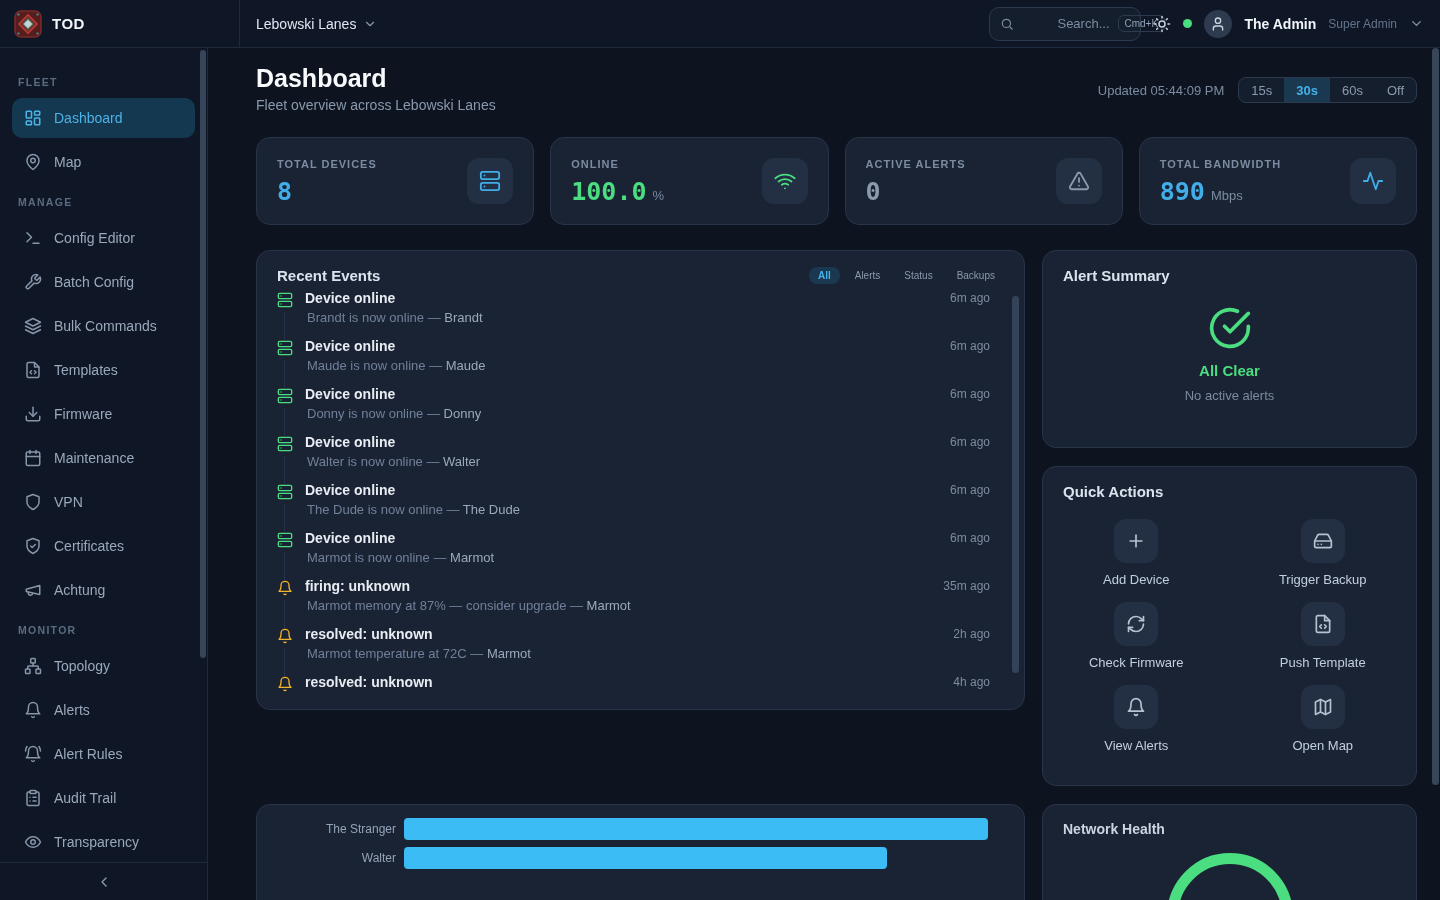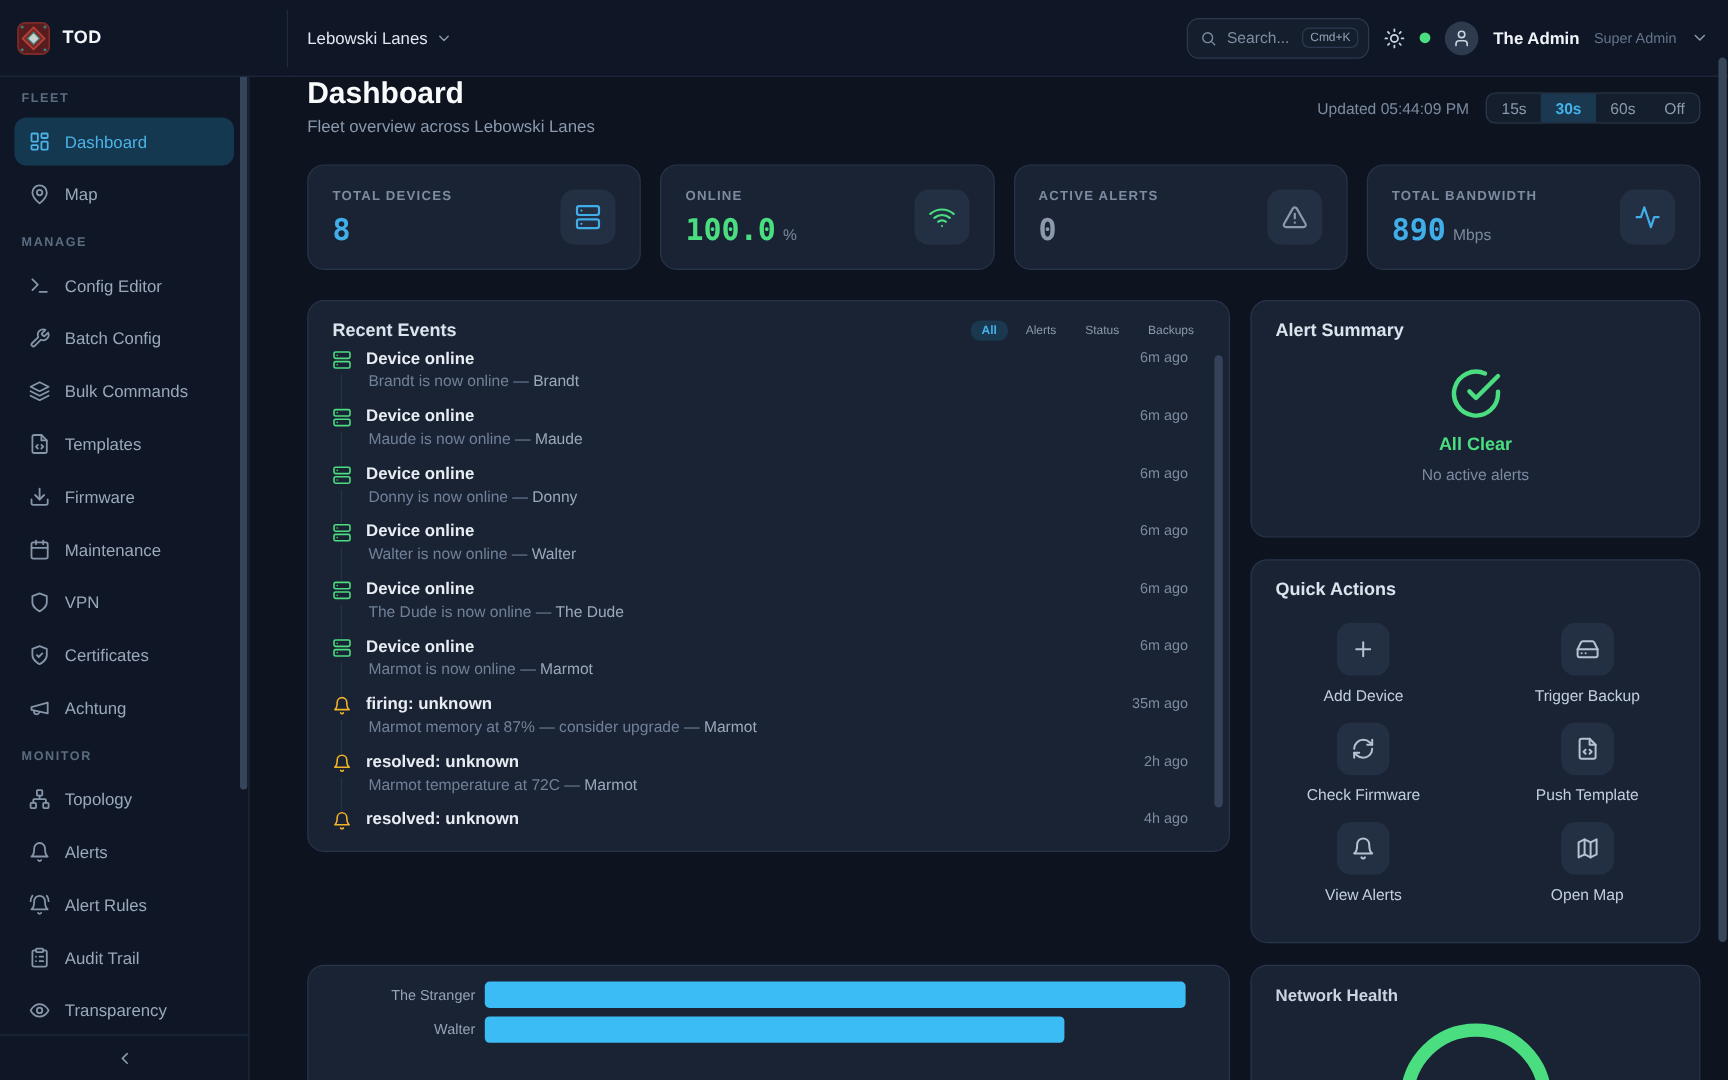--- a/index.html
+++ b/index.html
@@ -7,31 +7,31 @@
     font-family:"Liberation Sans", sans-serif; color:#edf2f7; }
   :root{
     --bg-side:#0f1726; --bg-main:#0d1420; --border:#1f2a3c; --card:#1a2333;
     --card-border:#27344a; --tile:#232f43; --text:#edf2f7; --text-sec:#95a3b8;
     --text-mut:#6b7a90; --blue:#41aee9; --green:#4ade80; --amber:#f0b429; --bar:#3cbcf5;
     --active-bg:#14384f;
   }
   svg.ic { display:block; }
 
   
-  .topbar{ position:absolute; left:0; top:0; width:1440px; height:64px;
+  .topbar{ position:absolute; left:0; top:0; width:1440px; height:48px;
     background:var(--bg-side); border-bottom:1px solid var(--border); display:flex; align-items:center; z-index:30; }
   .brand{ width:240px; height:48px; display:flex; align-items:center; gap:10px; padding-left:14px;
     border-right:1px solid var(--border); flex:none; }
   .brand-name{ font-size:15px; font-weight:700; letter-spacing:.5px; color:#f4f7fa; }
   .org{ display:flex; align-items:center; gap:7px; margin-left:16px; color:#dfe7f0; font-size:14px; cursor:pointer; }
   .org .chev{ color:#8b99ad; }
   .top-right{ margin-left:auto; display:flex; align-items:center; gap:12px; padding-right:16px; }
   .search{ width:152px; height:34px; border:1px solid #2c3a50; background:#141e2d; border-radius:10px;
     display:flex; align-items:center; gap:8px; padding:0 8px 0 10px; color:#7e8ca0; }
-  .search-ph{ font-size:13px; flex:1; }
+  .search-ph{ font-size:13px; flex:1;margin-left:35px; }
   .kbd{ font-size:10px; color:#93a1b5; border:1px solid #2c3a50; border-radius:6px; padding:2px 6px; background:#18243600; }
   .icon-btn{ color:#c8d2de; display:flex; align-items:center; cursor:pointer; }
   .status-dot{ width:9px; height:9px; border-radius:50%; background:var(--green); }
   .avatar{ width:28px; height:28px; border-radius:50%; background:#2e3a4d; color:#cbd5e1;
     display:flex; align-items:center; justify-content:center; }
   .uname{ font-size:14px; color:#f1f5f9; font-weight:600; }
   .urole{ font-size:12px; color:#64748b; }
 
   
   .sidebar{ position:absolute; left:0; top:48px; width:208px; bottom:0; background:var(--bg-side);

